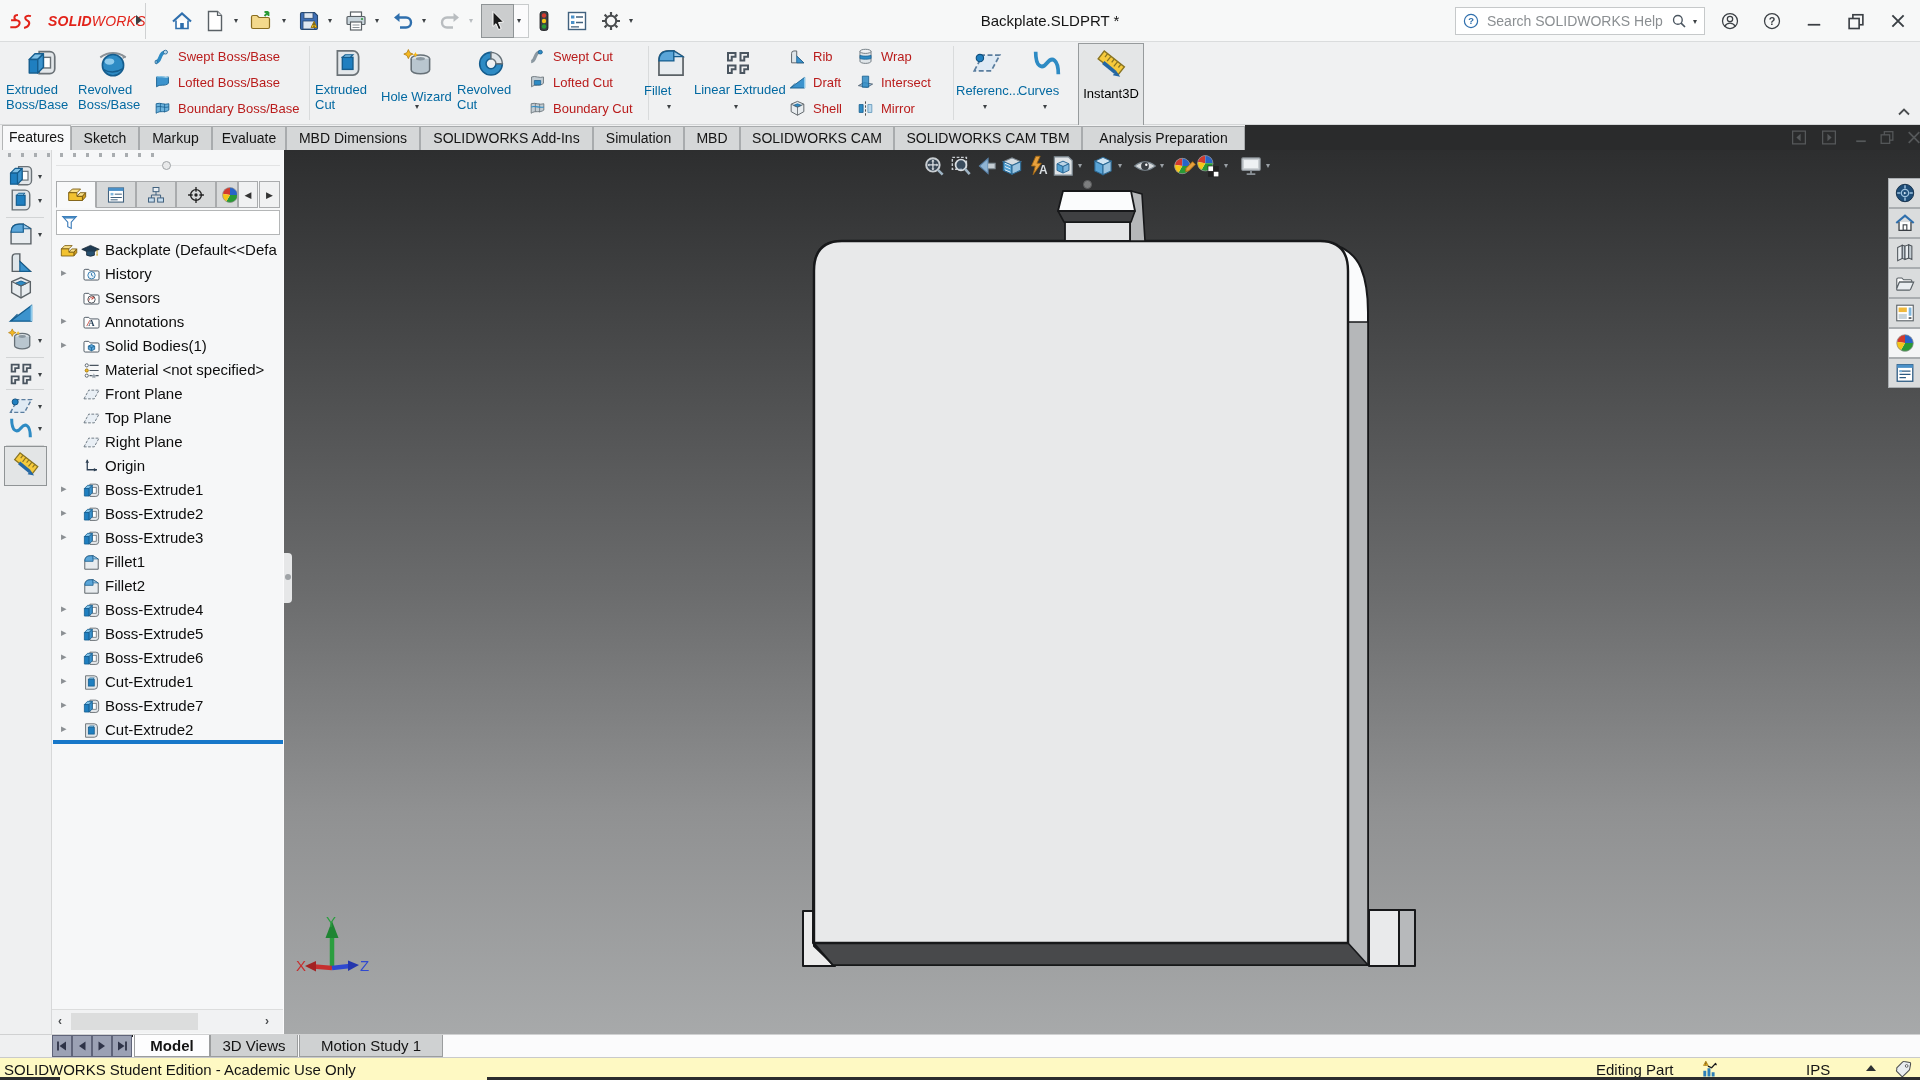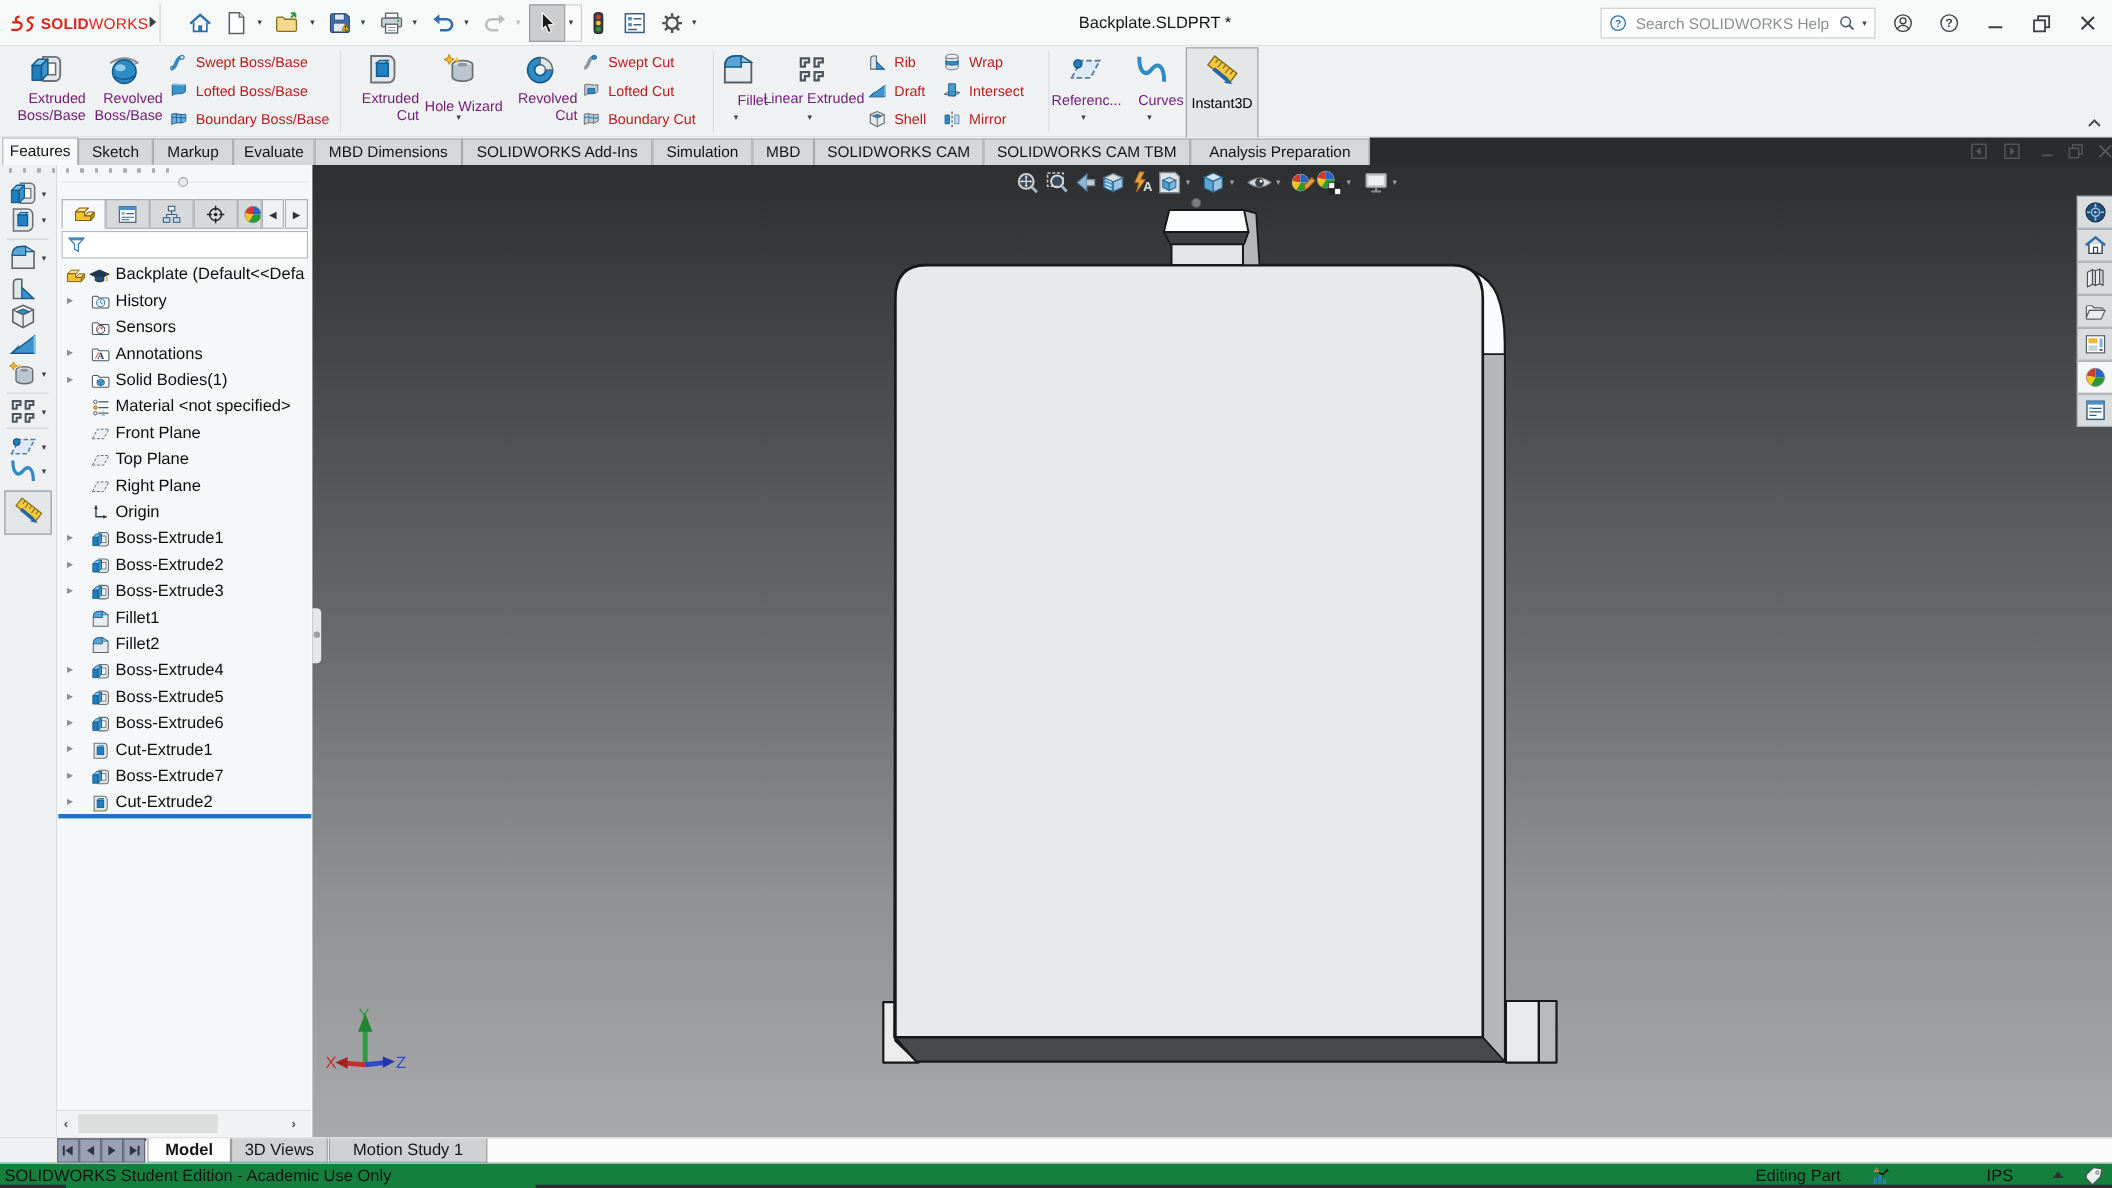--- a/index.html
+++ b/index.html
@@ -2,34 +2,34 @@
 <html><head>
 <meta charset="utf-8">
 <style>
 *{margin:0;padding:0;box-sizing:border-box}
 html,body{width:1920px;height:1080px;overflow:hidden}
 body{position:relative;font-family:"Liberation Sans",sans-serif;background:#fff;-webkit-font-smoothing:antialiased}
 svg{display:block}
 
 #titlebar{position:absolute;left:0;top:0;width:1920px;height:42px;background:#f7f8f8;border-bottom:1px solid #dadcdd}
 #brand{position:absolute;left:8px;top:10px;height:22px;display:flex;align-items:center}
-#brand .bname{font-size:14px;letter-spacing:.2px;color:#e2231a;margin-left:3px}
+#brand .bname{font-size:14px;font-style:italic;letter-spacing:.2px;color:#e2231a;margin-left:14px}
 #brand .bname b{font-weight:bold}
 #brand-caret{position:absolute;left:136px;top:15px}
 .qa{position:absolute;top:9px;width:24px;height:24px}
 .qacar{position:absolute;top:16px;font-size:8px;color:#3c4043}
 #select-box{position:absolute;left:481px;top:4px;width:33px;height:34px;background:#cbcdce;border:1px solid #8f9496}#qa-divider{position:absolute;left:145px;top:3px;width:1px;height:36px;background:#cfd1d2}
 #select-caret-box{position:absolute;left:514px;top:4px;width:15px;height:34px;background:#fbfbfc;border:1px solid #c8cbcc;border-left:none}
 #doc-title{position:absolute;left:920px;top:12px;width:260px;text-align:center;font-size:15px;color:#141414;white-space:nowrap}
 #searchbox{position:absolute;left:1455px;top:7px;width:250px;height:28px;background:#fff;border:1px solid #c6c9ca;display:flex;align-items:center}
 #searchbox .ph{font-size:14px;color:#8b8f92;margin-left:7px;flex:1;white-space:nowrap}
 .winglyph{position:absolute;top:11px;width:20px;height:20px}
 
 #ribbon{position:absolute;left:0;top:42px;width:1920px;height:83px;background:#f0f1f2;border-bottom:1px solid #d4d6d7}
-.rbig{position:absolute;top:2px;text-align:right;font-size:13px;color:#701a75}
+.rbig{position:absolute;top:2px;text-align:left;font-size:13px;color:#0369a1}
 .rbig .ric{margin:2px auto 0}
 .rbig .rl{line-height:15px;margin-top:2px;white-space:nowrap}
 .rsm{position:absolute;height:26px;font-size:13px;color:#b91c1c;display:flex;align-items:center;white-space:nowrap}
 .rsm svg{margin-right:6px}
 .rsep{position:absolute;top:4px;width:1px;height:74px;background:#d9dbdc}
 .rcar{position:absolute;font-size:8px;color:#3c4043}
 #instant3d{position:absolute;left:1078px;top:1px;width:66px;height:104px;background:#e4e6e7;border:1px solid #979b9d}
 
 #cmdtabs{position:absolute;left:0;top:125px;width:1920px;height:25px;background:#f0f1f2}
 #cmdtabs-dark{position:absolute;left:1245px;top:0;width:675px;height:25px;background:#2a2b2c}
@@ -72,21 +72,21 @@
 .tptab{position:absolute;left:0;width:32px;height:30px;background:#dadcdd;border:1px solid #a9adb0;border-right:none;display:flex;align-items:center;justify-content:center}
 .tptab.active{background:#f4f5f6}
 
 #bottomtabs{position:absolute;left:0;top:1034px;width:1920px;height:23px;background:#fbfbfc;border-top:1px solid #d0d1d2}
 #bottomtabs .lpad{position:absolute;left:0;top:0;width:52px;height:23px;background:#eff0f1}
 .bnav{position:absolute;top:0;width:20px;height:22px;background:#9ba1b4;border:1px solid #5f6479;display:flex;align-items:center;justify-content:center}
 .btab{position:absolute;top:0;height:22px;line-height:22px;text-align:center;font-size:15px;background:#cfd1d2;border:1px solid #9b9d9e;border-top:none;color:#141414;cursor:default}
 .btab.active{background:#fdfdfe;font-weight:bold}
 #bnavtopline{position:absolute;left:52px;top:0;width:81px;height:2px;background:#1a1a1a}
 
-#statusbar{position:absolute;left:0;top:1057px;width:1920px;height:23px;background:#15803d;border-top:1px solid #c9cacb;font-size:15px;color:#141414}
+#statusbar{position:absolute;left:0;top:1057px;width:1920px;height:23px;background:#fef9c3;border-top:1px solid #c9cacb;font-size:15px;color:#141414}
 #status-left{position:absolute;left:4px;top:3px;white-space:nowrap}
 #status-mode{position:absolute;left:1596px;top:3px}
 #status-units{position:absolute;left:1806px;top:3px}
 #units-caret{position:absolute;left:1866px;top:7px;width:0;height:0;border-left:5px solid transparent;border-right:5px solid transparent;border-bottom:6px solid #2e3133}
 .botdark{position:absolute;top:1077px;height:3px;background:#2c2d2e}
 </style>
 </head>
 <body>
 
 <svg width="0" height="0" style="position:absolute" aria-hidden="true">

